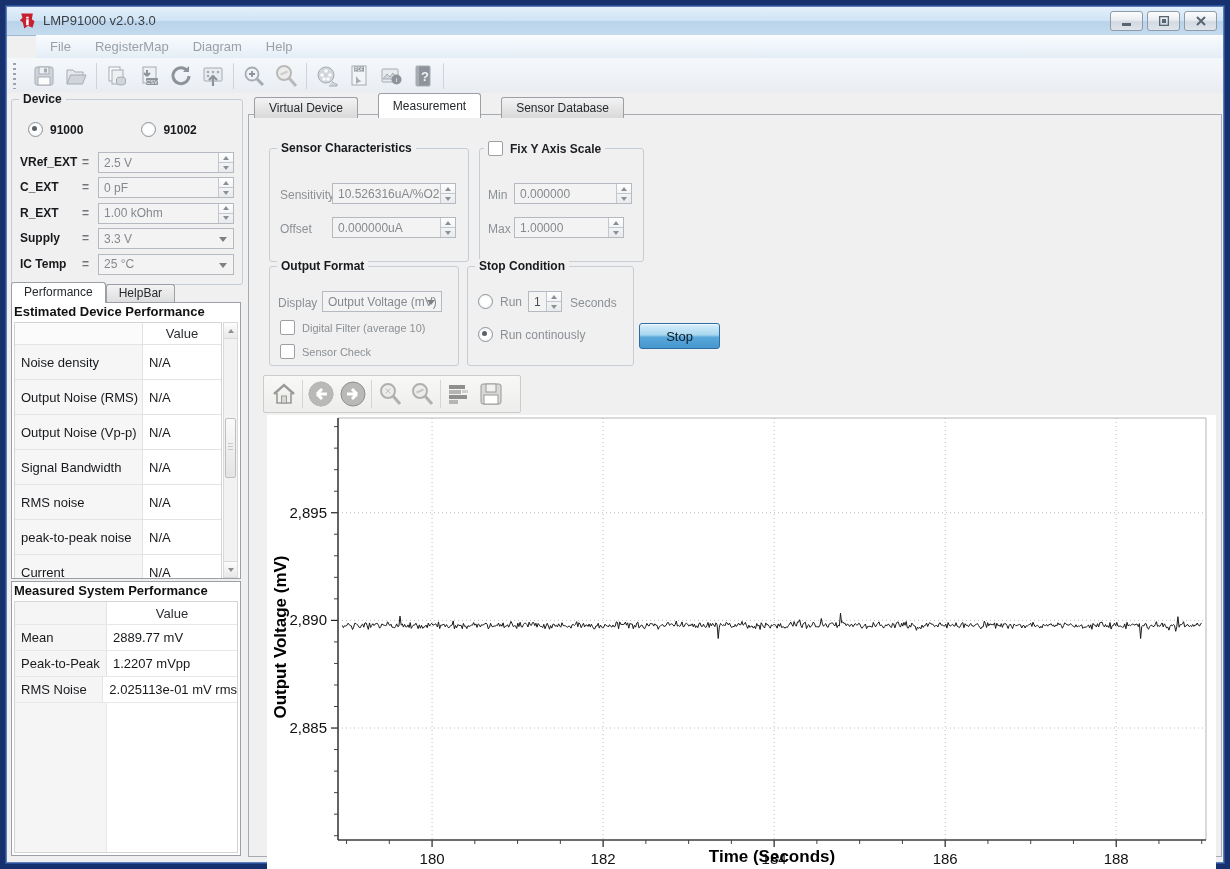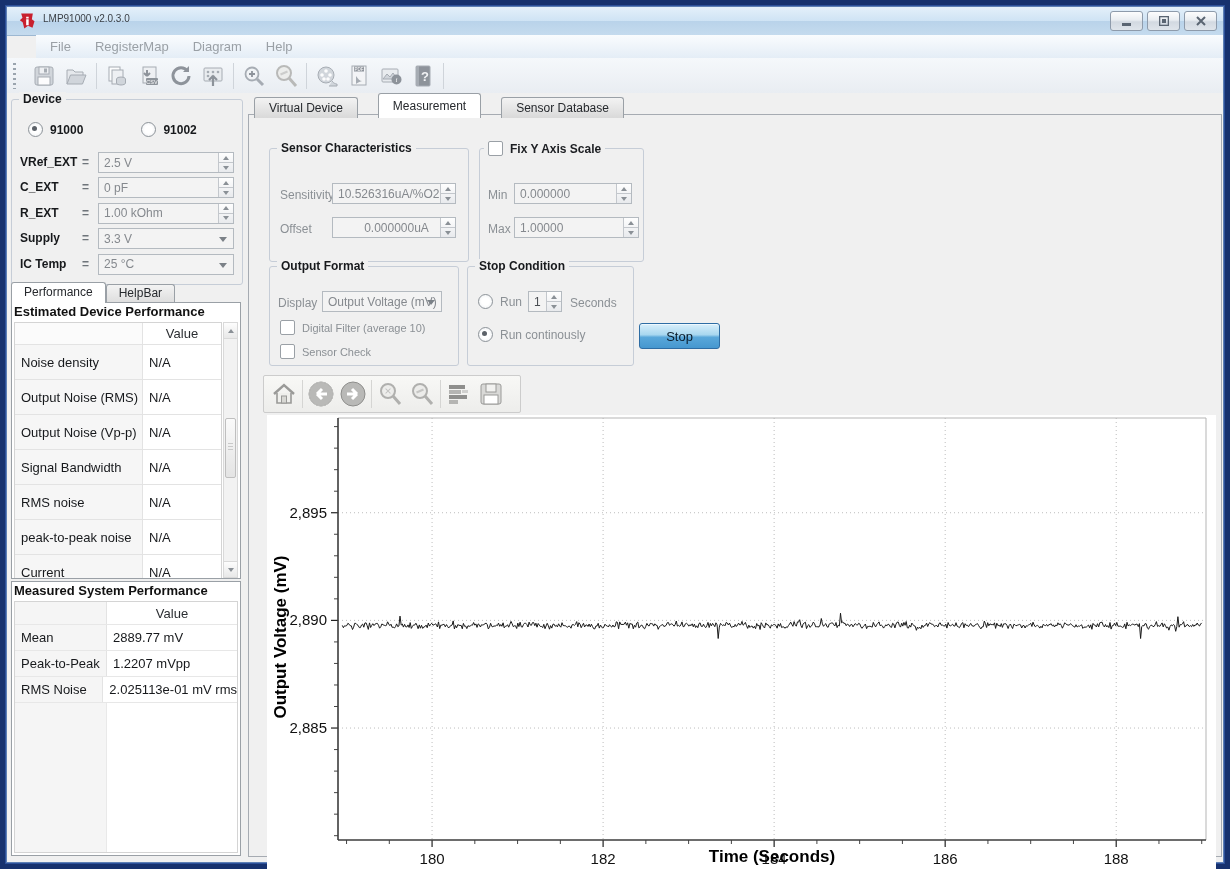--- a/index.html
+++ b/index.html
@@ -14,21 +14,21 @@
     background:#f0f0f0;border:1px solid #5d7fb4;
     box-shadow:0 0 0 1px #2c509a;
   }
   
   .titlebar{
     position:absolute;left:0;right:0;top:0;height:28px;
     background:linear-gradient(#e4f0fa 0%,#cfe3f4 50%,#b9d3ea 51%,#c5dbee 100%);
     border-bottom:1px solid #9db8d2;
   }
   .ti-logo{position:absolute;left:10px;top:4px;width:20px;height:20px;}
-  .win-title{position:absolute;left:36px;top:6px;font-size:10px;color:#3a3f45;}
+  .win-title{position:absolute;left:36px;top:6px;font-size:13px;color:#3a3f45;}
   .win-btns{position:absolute;right:6px;top:4px;display:flex;gap:4px;}
   .win-btn{
     width:31px;height:18px;border:1px solid #8e9bab;border-radius:3px;
     background:linear-gradient(#fdfdfd,#e9edf1 45%,#d2d9e1 55%,#dfe5eb);
     display:flex;align-items:center;justify-content:center;
     color:#5a6572;font-size:11px;line-height:1;cursor:default;
   }
   .win-btn svg{display:block;}
   
   .menubar{
@@ -502,21 +502,21 @@
             <span class="spin">
                 <div>
                   <span class="tri-up"></span>
                 </div>
                 <div>
                   <span class="tri-dn"></span>
                 </div>
               </span>
           </div>
           <span class="inner-label" style="left:10px;top:73px;">Offset</span>
-          <div class="field" style="left:62px;top:68px;width:124px;height:21px;justify-content:center;">
+          <div class="field" style="left:62px;top:68px;width:124px;height:21px;">
             <span>0.000000uA</span>
             <span class="spin">
                 <div>
                   <span class="tri-up"></span>
                 </div>
                 <div>
                   <span class="tri-dn"></span>
                 </div>
               </span>
           </div>
@@ -533,21 +533,21 @@
             <span class="spin">
                 <div>
                   <span class="tri-up"></span>
                 </div>
                 <div>
                   <span class="tri-dn"></span>
                 </div>
               </span>
           </div>
           <span class="inner-label" style="left:8px;top:73px;">Max</span>
-          <div class="field" style="left:34px;top:68px;width:125px;height:21px;">
+          <div class="field" style="left:34px;top:68px;width:110px;height:21px;">
             <span>1.00000</span>
             <span class="spin">
                 <div>
                   <span class="tri-up"></span>
                 </div>
                 <div>
                   <span class="tri-dn"></span>
                 </div>
               </span>
           </div>

